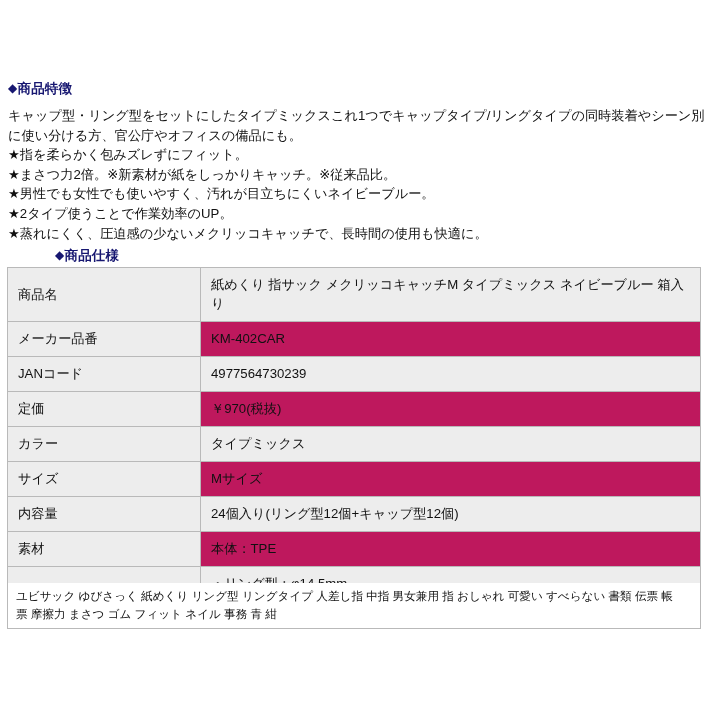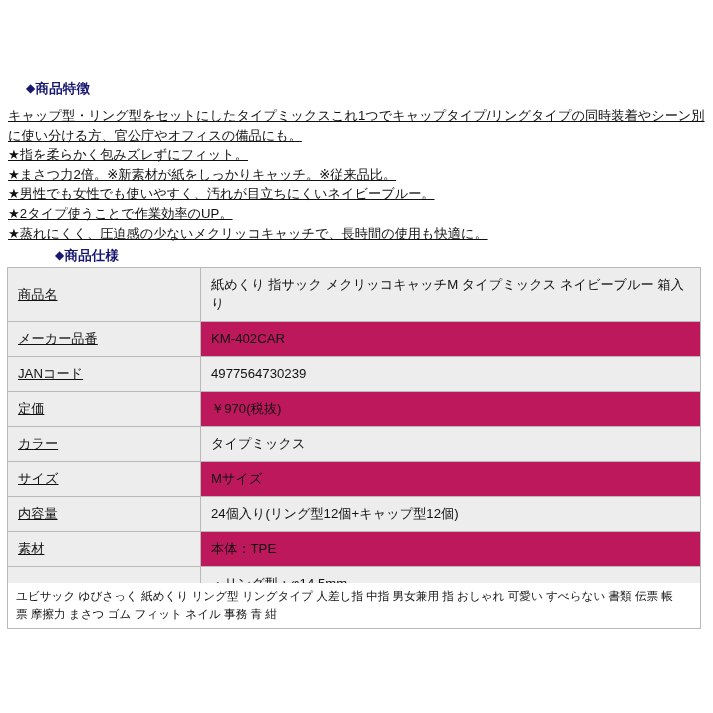--- a/index.html
+++ b/index.html
@@ -28,21 +28,20 @@
     font-weight: bold;
     font-size: 13.5px;
     line-height: 1;
     letter-spacing: 0.2px;
     white-space: nowrap;
   }
   .heading-features {
     position: absolute;
     left: 8px;
     top: 82px;
-    margin-left: 18px;
   }
   .heading-spec {
     position: absolute;
     left: 7px;
     top: 249px;
     margin-left: 48px;
   }
   .diamond {
     font-size: 12px;
     vertical-align: 1px;
@@ -55,21 +54,20 @@
     top: 106px;
     width: 700px;
     font-size: 13.2px;
     line-height: 19.6px;
     color: #111111;
   }
   .features-block p {
     margin: 0;
     white-space: pre-wrap;
     word-break: break-all;
-    text-decoration: underline;
   }
   .feature-lead {
     margin-bottom: 0;
   }
   .feature-bullet {
     white-space: nowrap;
   }
 
   
   .spec-table-wrap {
@@ -89,21 +87,20 @@
     padding: 7px 10px 8px 10px;
     font-size: 13.2px;
     line-height: 19px;
     vertical-align: middle;
     color: #111111;
   }
   td.key {
     width: 172px;
     background: #ededed;
     font-size: 13.2px;
-    text-decoration: underline;
   }
   td.val {
     background: #be185d;
   }
   tr.shaded td.val {
     background: #ededed;
   }
   .val-lines span {
     display: block;
     white-space: nowrap;

